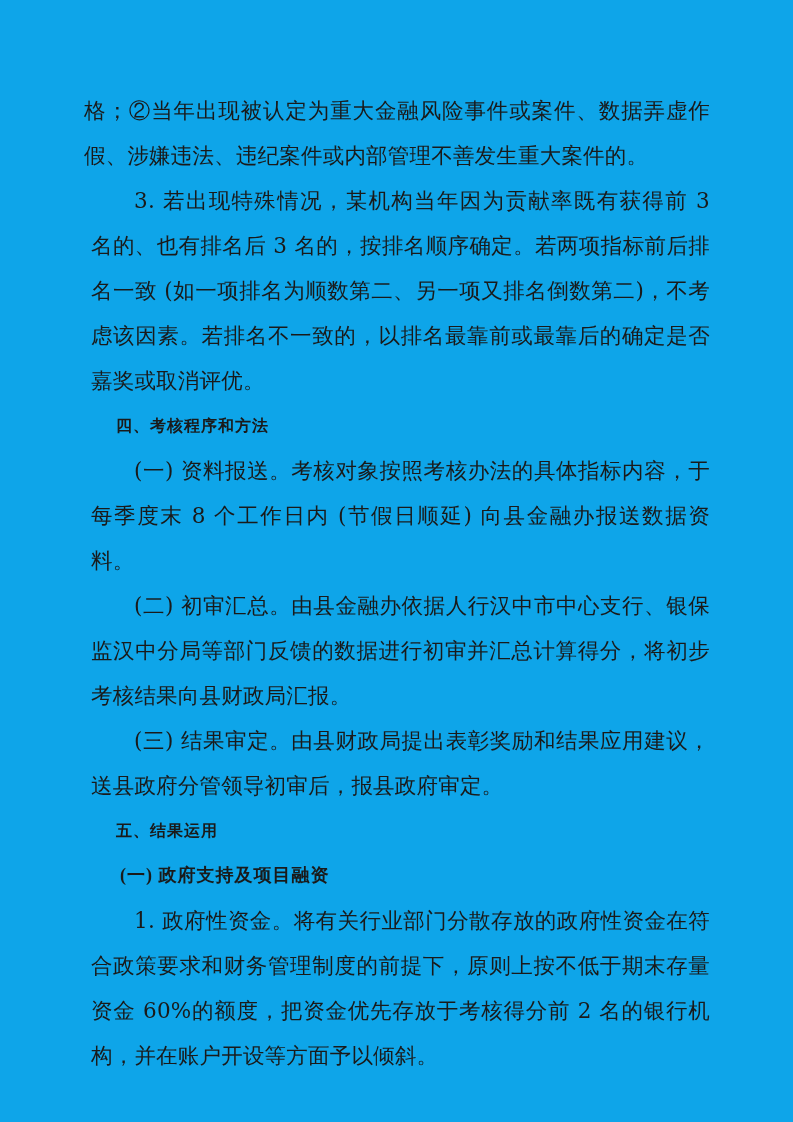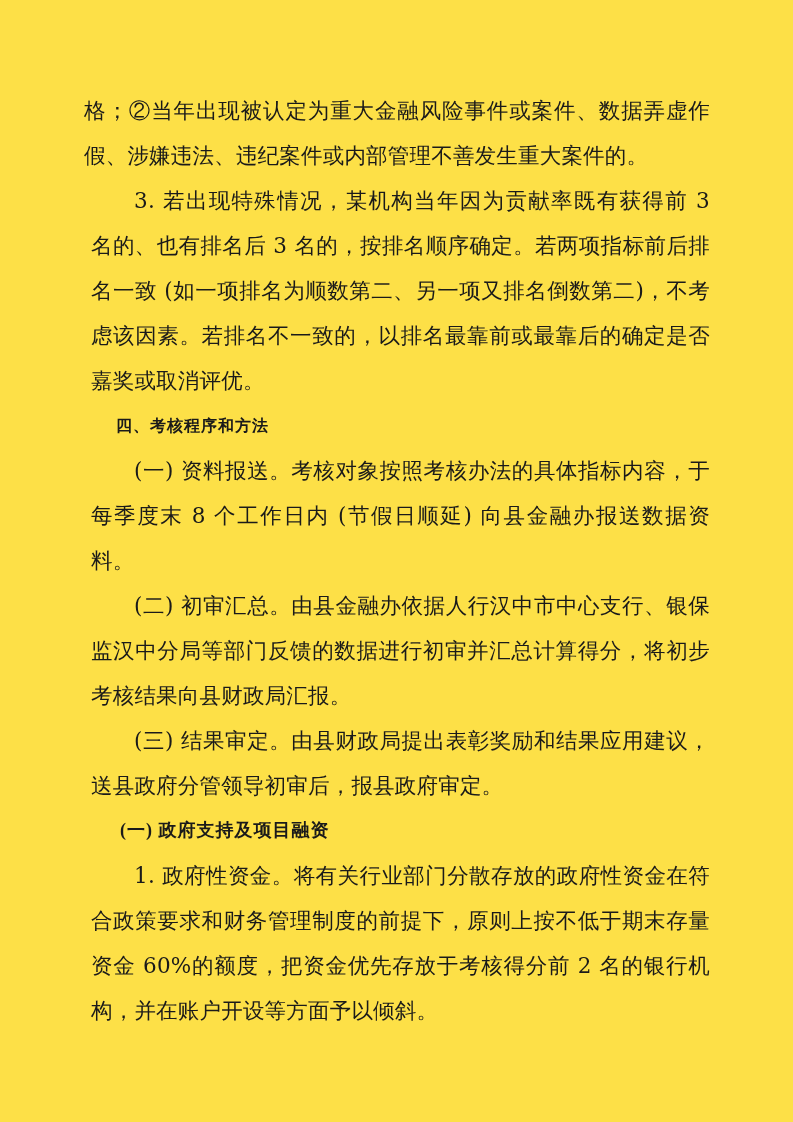--- a/index.html
+++ b/index.html
@@ -4,21 +4,21 @@
 <style>
   html, body {
     margin: 0;
     padding: 0;
     background: #f0f0f0;
   }
   .page {
     position: relative;
     width: 793px;
     height: 1122px;
-    background: #fde047;
+    background: #0ea5e9;
     margin: 0 auto;
     overflow: hidden;
     box-sizing: border-box;
   }
   .content {
     position: absolute;
     left: 84px;
     top: 88px;
     width: 626px;
     font-family: "DejaVu Serif", "Liberation Serif", serif;
@@ -58,17 +58,18 @@
 <body>
 
 <div class="page">
   <div class="content">
     <p class="noindent">格；②当年出现被认定为重大金融风险事件或案件、数据弄虚作假、涉嫌违法、违纪案件或内部管理不善发生重大案件的。</p>
     <p class="indent">3. 若出现特殊情况，某机构当年因为贡献率既有获得前 3 名的、也有排名后 3 名的，按排名顺序确定。若两项指标前后排名一致 (如一项排名为顺数第二、另一项又排名倒数第二)，不考虑该因素。若排名不一致的，以排名最靠前或最靠后的确定是否嘉奖或取消评优。</p>
     <p class="heading">四、考核程序和方法</p>
     <p class="indent">(一) 资料报送。考核对象按照考核办法的具体指标内容，于每季度末 8 个工作日内 (节假日顺延) 向县金融办报送数据资料。</p>
     <p class="indent">(二) 初审汇总。由县金融办依据人行汉中市中心支行、银保监汉中分局等部门反馈的数据进行初审并汇总计算得分，将初步考核结果向县财政局汇报。</p>
     <p class="indent">(三) 结果审定。由县财政局提出表彰奖励和结果应用建议，送县政府分管领导初审后，报县政府审定。</p>
+    <p class="heading">五、结果运用</p>
     <p class="subheading">(一) 政府支持及项目融资</p>
     <p class="indent">1. 政府性资金。将有关行业部门分散存放的政府性资金在符合政策要求和财务管理制度的前提下，原则上按不低于期末存量资金 60%的额度，把资金优先存放于考核得分前 2 名的银行机构，并在账户开设等方面予以倾斜。</p>
 
   </div>
 </div>
 
 </body></html>

